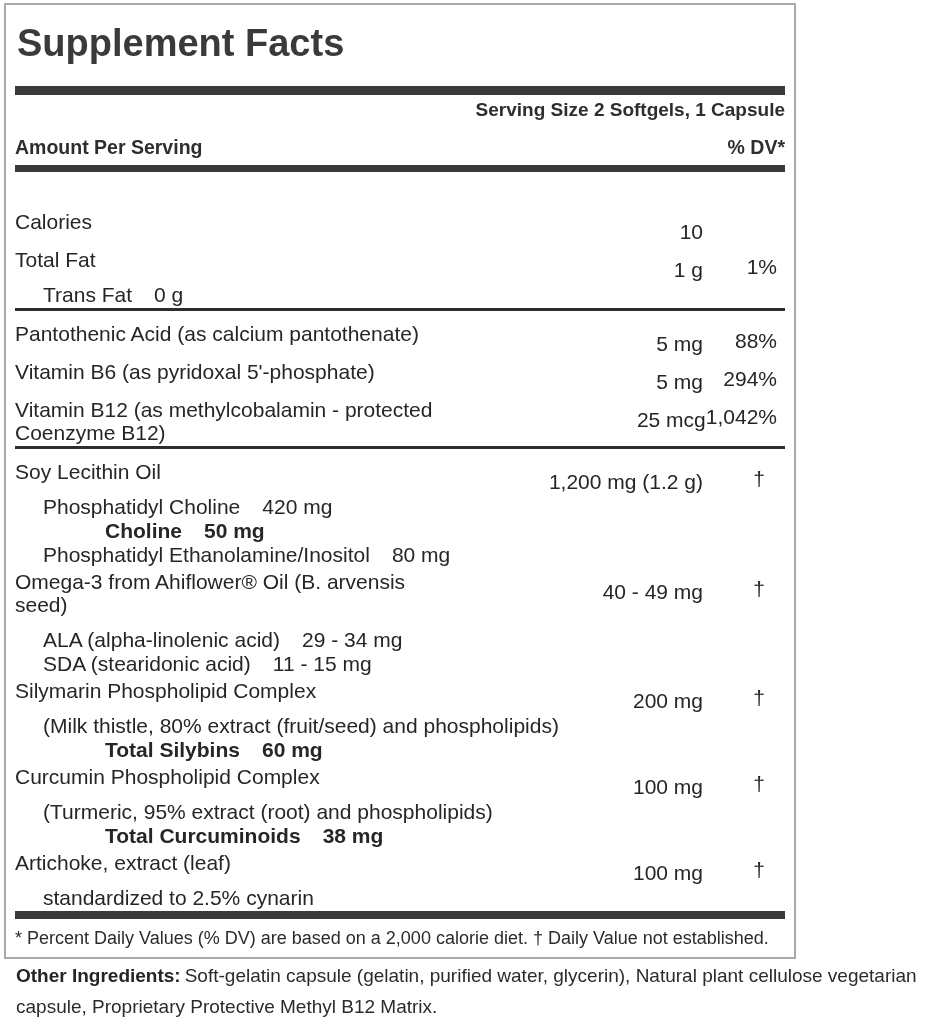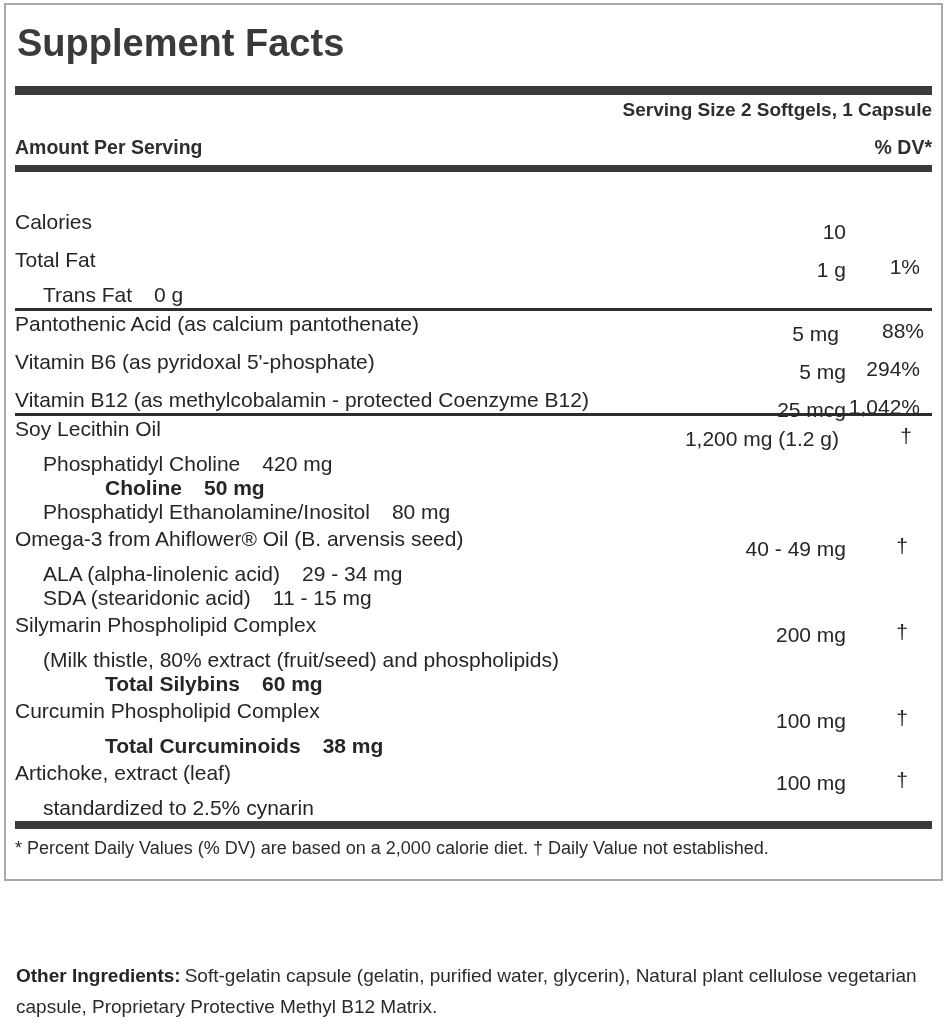--- a/index.html
+++ b/index.html
@@ -8,23 +8,23 @@
     background: #ffffff;
     font-family: "Liberation Sans", sans-serif;
     color: #262626;
     overflow: hidden;
   }
   .page { position: relative; width: 947px; height: 1024px; }
 
   .box {
     position: absolute;
     left: 4px; top: 3px;
-    width: 939px;
+    width: 792px;
     border: 2px solid #a9a9a9;
-    padding: 16px 9px 19px 9px;
+    padding: 16px 9px 7px 9px;
     background: #ffffff;
   }
 
   .title {
     font-size: 38px;
     font-weight: bold;
     line-height: 44px;
     color: #3a3a3a;
     letter-spacing: 0px;
     padding-left: 2px;
@@ -73,21 +73,21 @@
 
   .row.sub { display: block; margin-top: 1px; }
   .row.sub.l1 { padding-left: 28px; }
   .row.sub.l2 { padding-left: 90px; font-weight: bold; }
   .row.sub .inline-amt { margin-left: 22px; }
 
   .row.main + .row.sub { margin-top: 12px; }
   .row.sub + .row.main { margin-top: 4px; }
 
   .rule { height: 3px; background: #2d2d2d; margin-top: 2px; }
-  .rule + .row.main { margin-top: 1px; gap: 11px; }
+  .rule + .row.main { margin-top: 11px; }
 
   .footnote {
     margin-top: 8px;
     font-size: 18px;
     line-height: 23px;
     color: #2b2b2b;
   }
 
   .other {
     position: absolute;
@@ -169,20 +169,21 @@
           <span class="amt">200 mg</span>
           <span class="dv dagger">†</span>
         </div>
         <div class="row sub l1"><span class="name-inline">(Milk thistle, 80% extract (fruit/seed) and phospholipids)</span></div>
         <div class="row sub l2"><span class="name-inline">Total Silybins</span><span class="inline-amt">60 mg</span></div>
         <div class="row main">
           <span class="name">Curcumin Phospholipid Complex</span>
           <span class="amt">100 mg</span>
           <span class="dv dagger">†</span>
         </div>
+        <div class="row sub l1"><span class="name-inline">(Turmeric, 95% extract (root) and phospholipids)</span></div>
         <div class="row sub l2"><span class="name-inline">Total Curcuminoids</span><span class="inline-amt">38 mg</span></div>
         <div class="row main">
           <span class="name">Artichoke, extract (leaf)</span>
           <span class="amt">100 mg</span>
           <span class="dv dagger">†</span>
         </div>
         <div class="row sub l1"><span class="name-inline">standardized to 2.5% cynarin</span></div>
       </div>
 
     <div class="bar bar-foot"></div>

